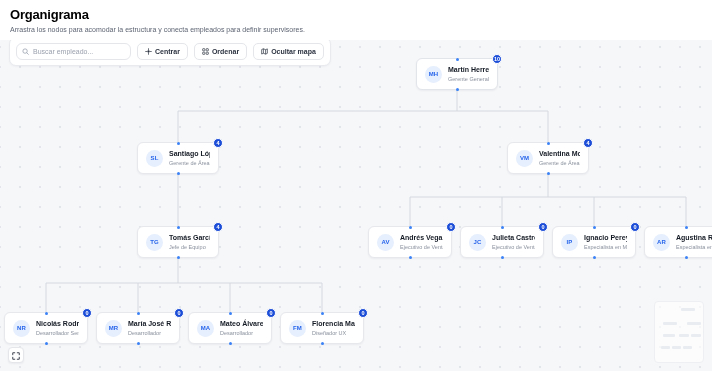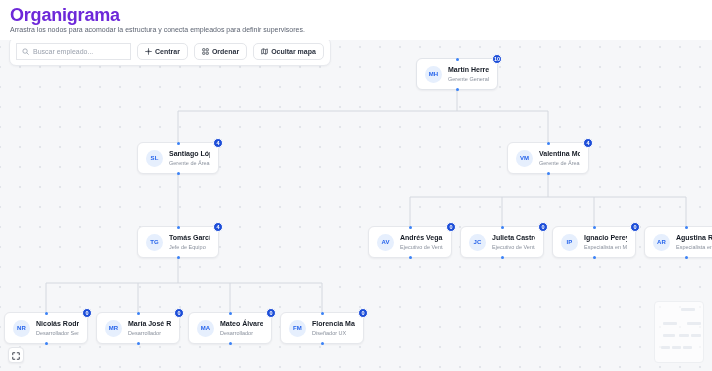--- a/index.html
+++ b/index.html
@@ -24,23 +24,23 @@
   
   .page-header {
     position: absolute;
     left: 0; top: 0;
     width: 712px;
     padding: 7px 10px 5px 10px;
     background: #ffffff;
     z-index: 40;
   }
   .page-title {
-    font-size: 18px;
+    font-size: 13px;
     font-weight: 700;
-    color: #6d28d9;
+    color: #000000;
     letter-spacing: -0.2px;
     line-height: 16px;
   }
   .page-subtitle {
     font-size: 7px;
     color: #5d6472;
     line-height: 10px;
     margin-top: 2px;
     letter-spacing: 0px;
   }
@@ -74,21 +74,21 @@
   }
   .search-box {
     display: flex;
     align-items: center;
     gap: 4px;
     width: 115px;
     height: 17px;
     padding: 0 5px;
     background: #ffffff;
     border: 1px solid #e4e6ea;
-    border-radius: 0;
+    border-radius: 6px;
   }
   .search-box svg { flex: 0 0 auto; display: block; }
   .search-input {
     border: none;
     outline: none;
     background: transparent;
     font-family: "Liberation Sans", sans-serif;
     font-size: 7px;
     color: #3c4452;
     width: 100%;

